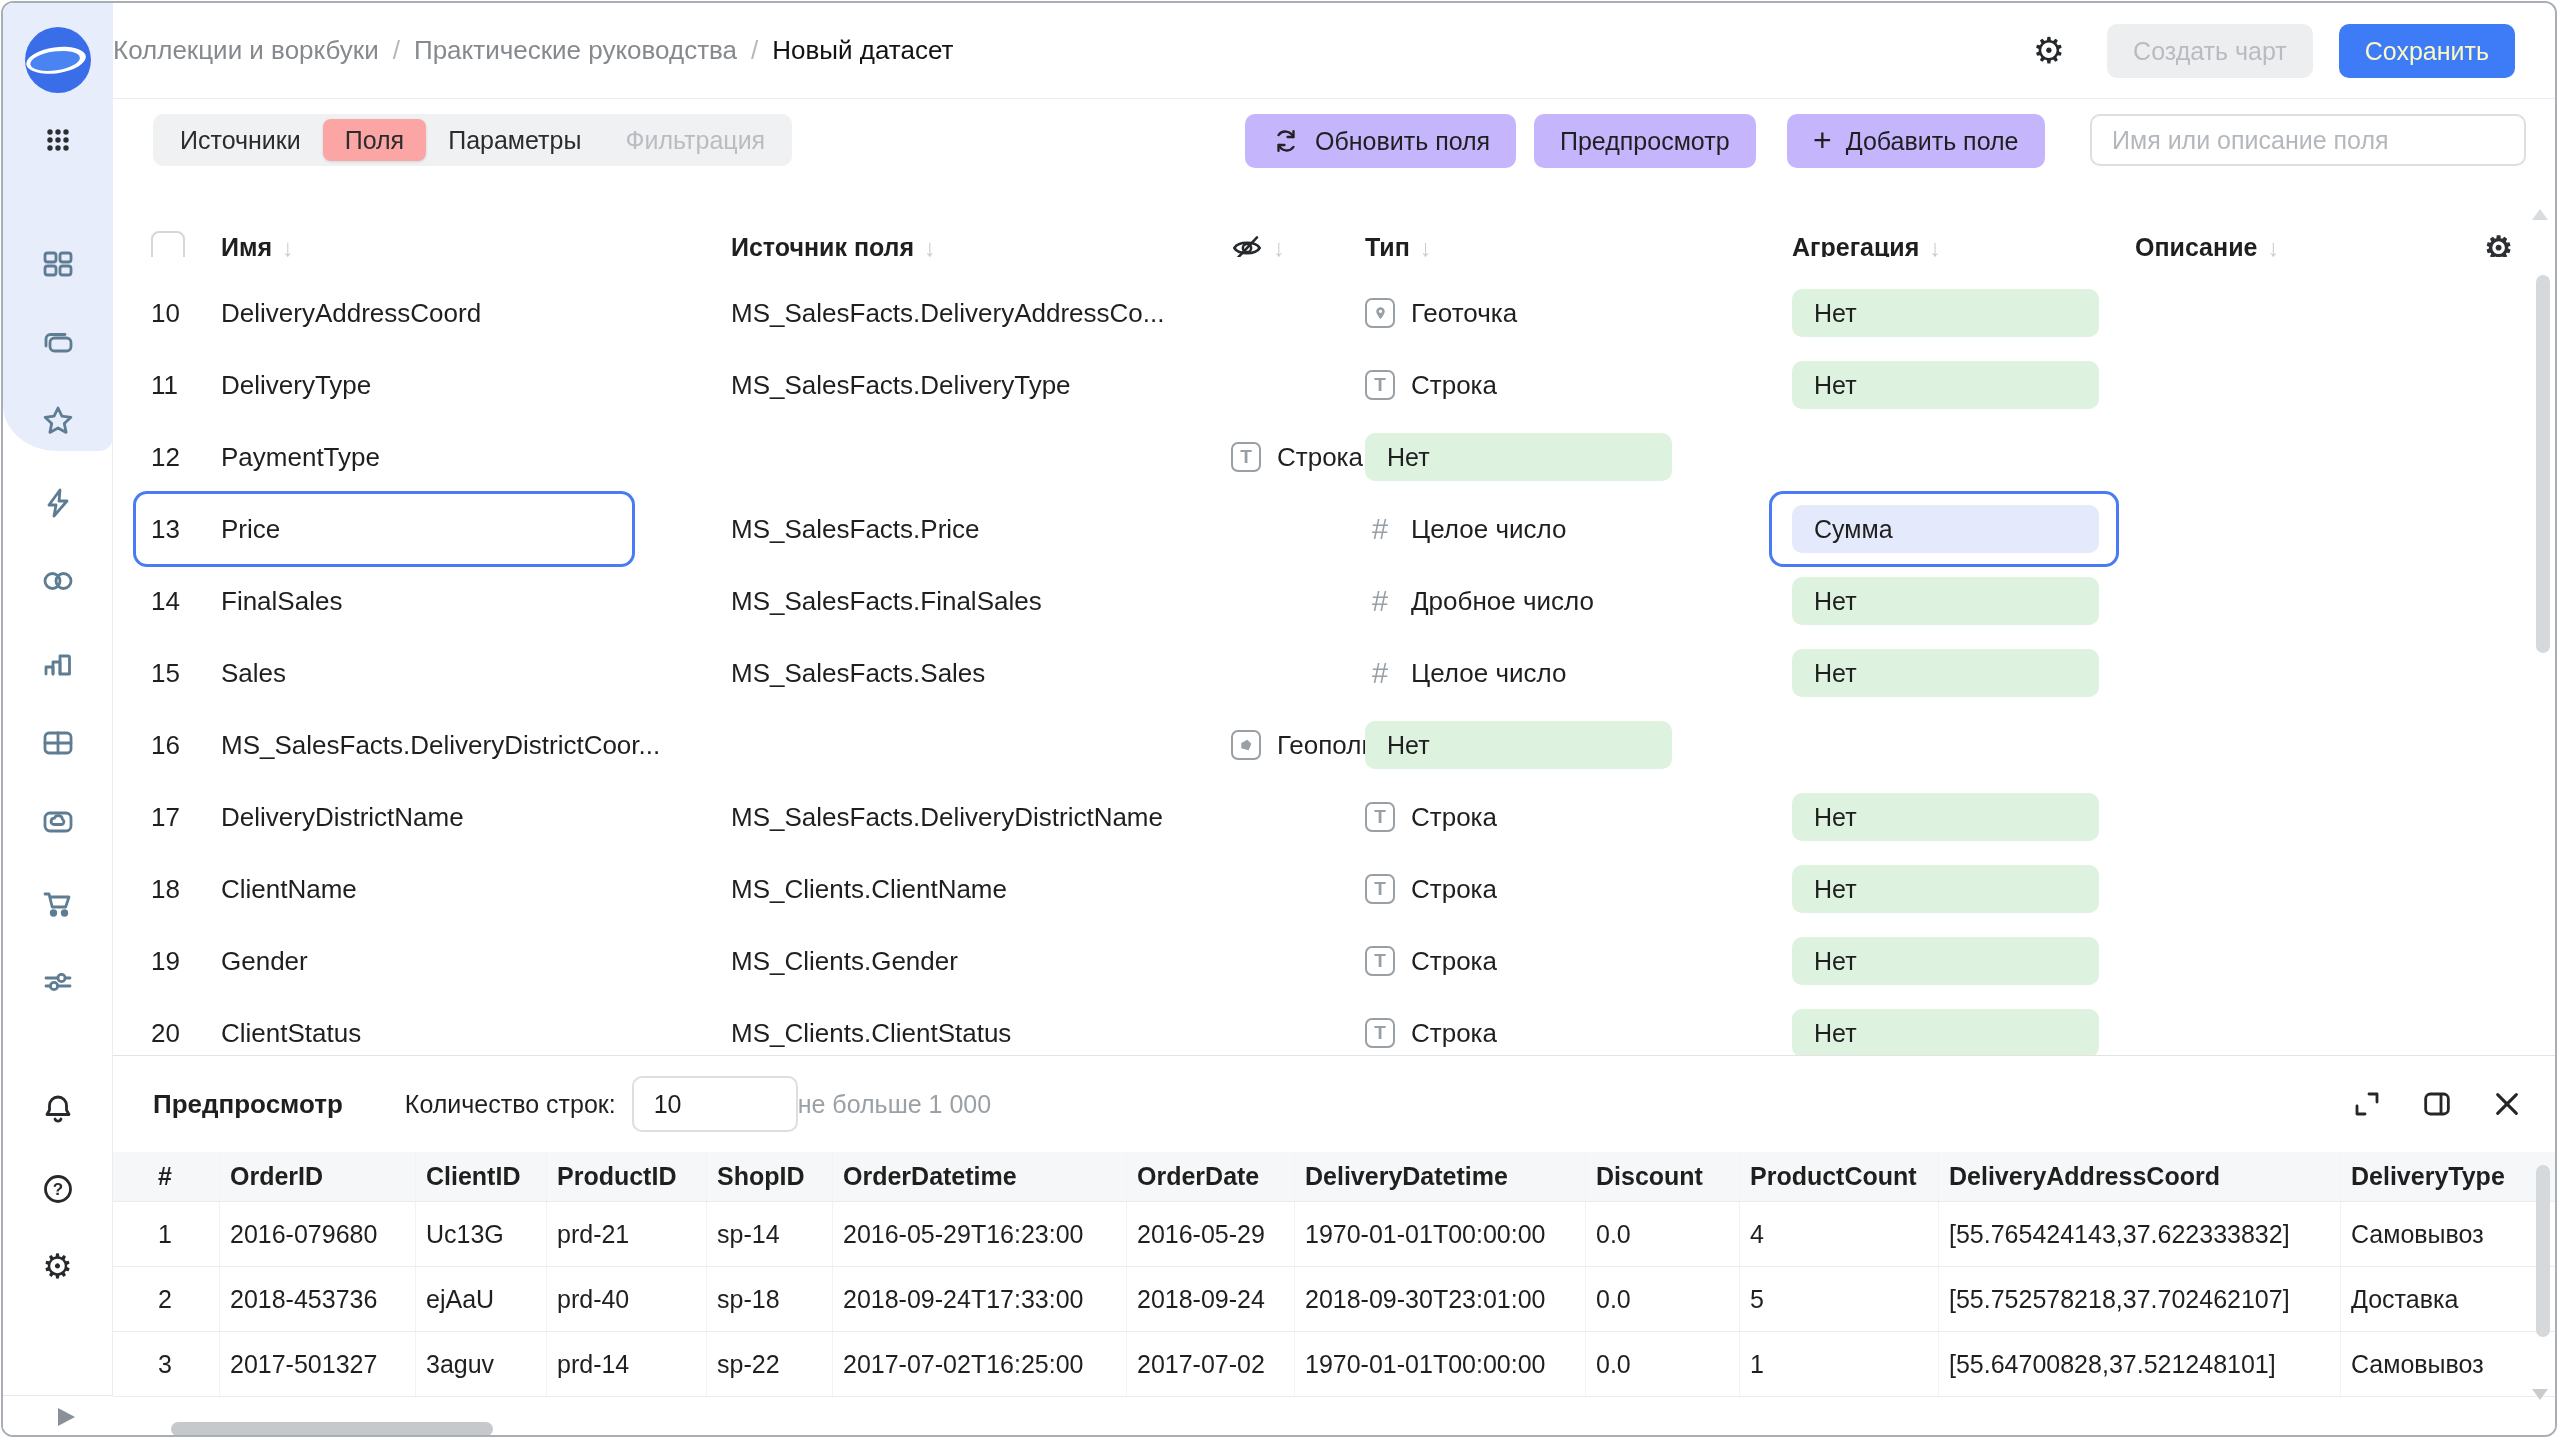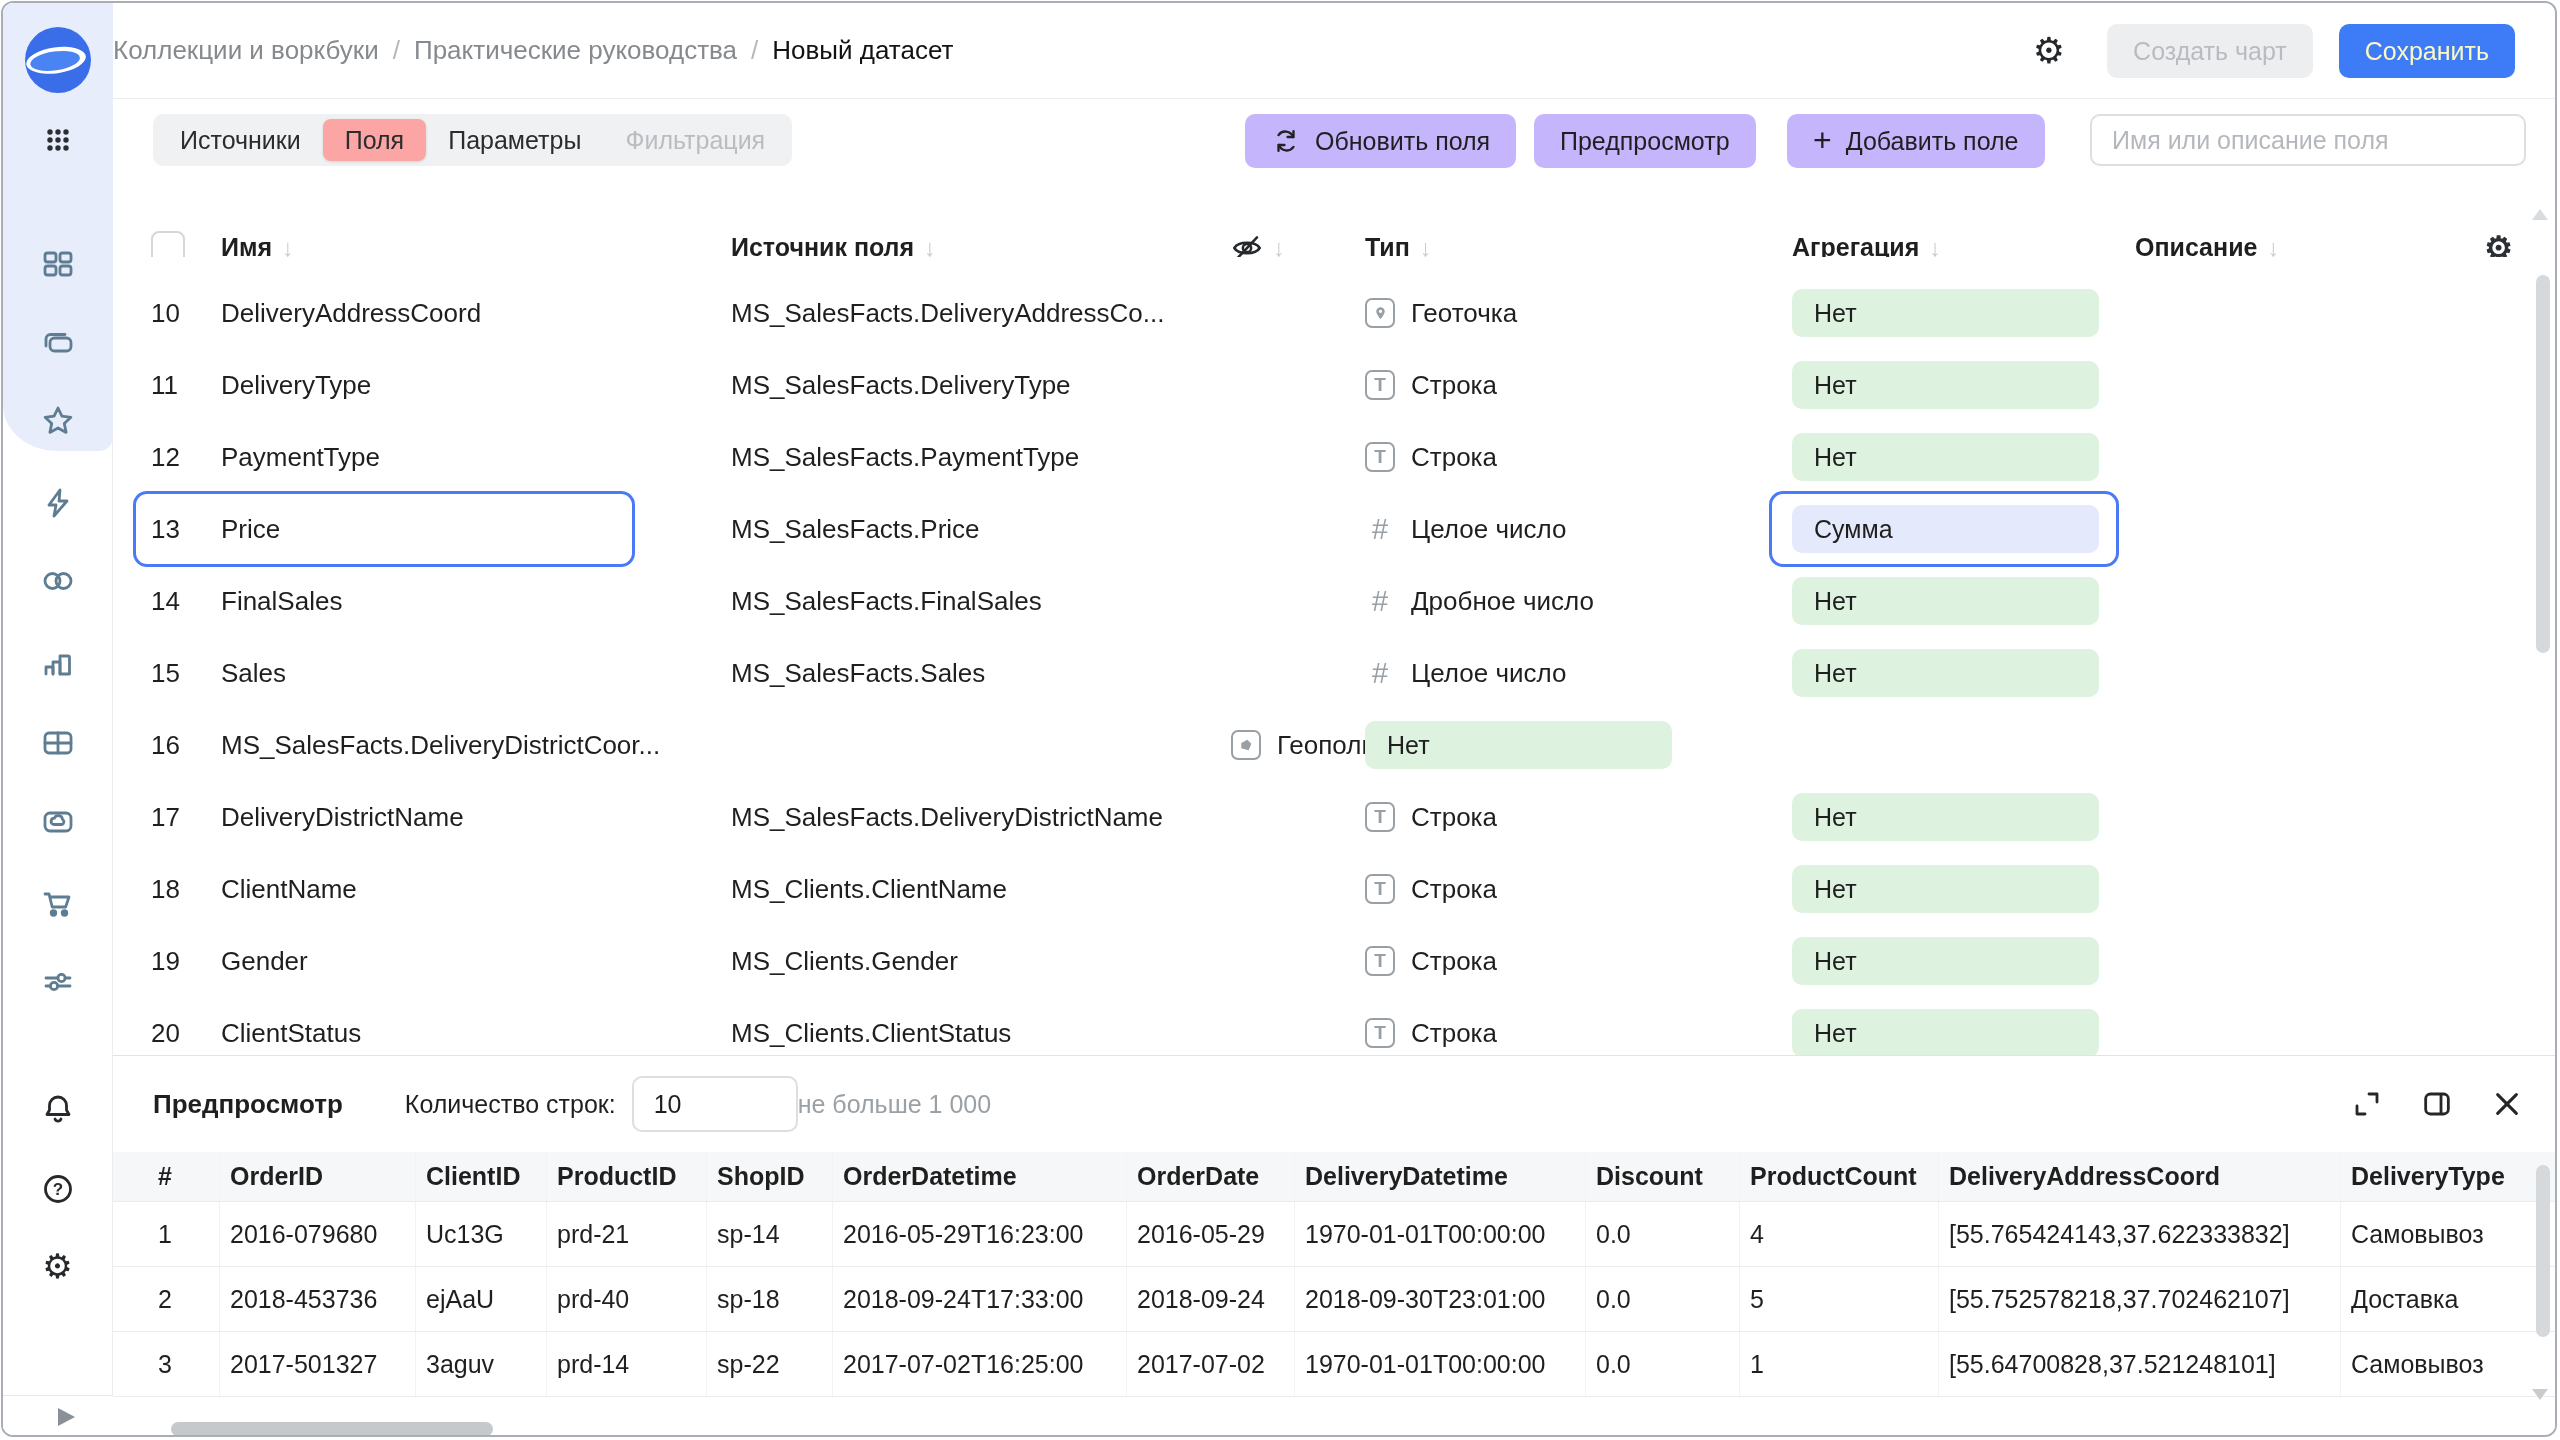--- a/index.html
+++ b/index.html
@@ -292,21 +292,20 @@
           <span>Строка</span>
         </div>
         <div class="fc">
           <div class="pill">Нет</div>
         </div>
         <div class="fc"></div>
       </div>
       <div class="frow fgrid">
         <span class="fc fc-num">12</span>
         <div class="fc fc-name">PaymentType</div>
-        <div class="fc fc-src">MS_SalesFacts.PaymentType</div>
         <div class="fc"></div>
         <div class="fc fc-type">
           <span class="tbox">T</span>
           <span>Строка</span>
         </div>
         <div class="fc">
           <div class="pill">Нет</div>
         </div>
         <div class="fc"></div>
       </div>

